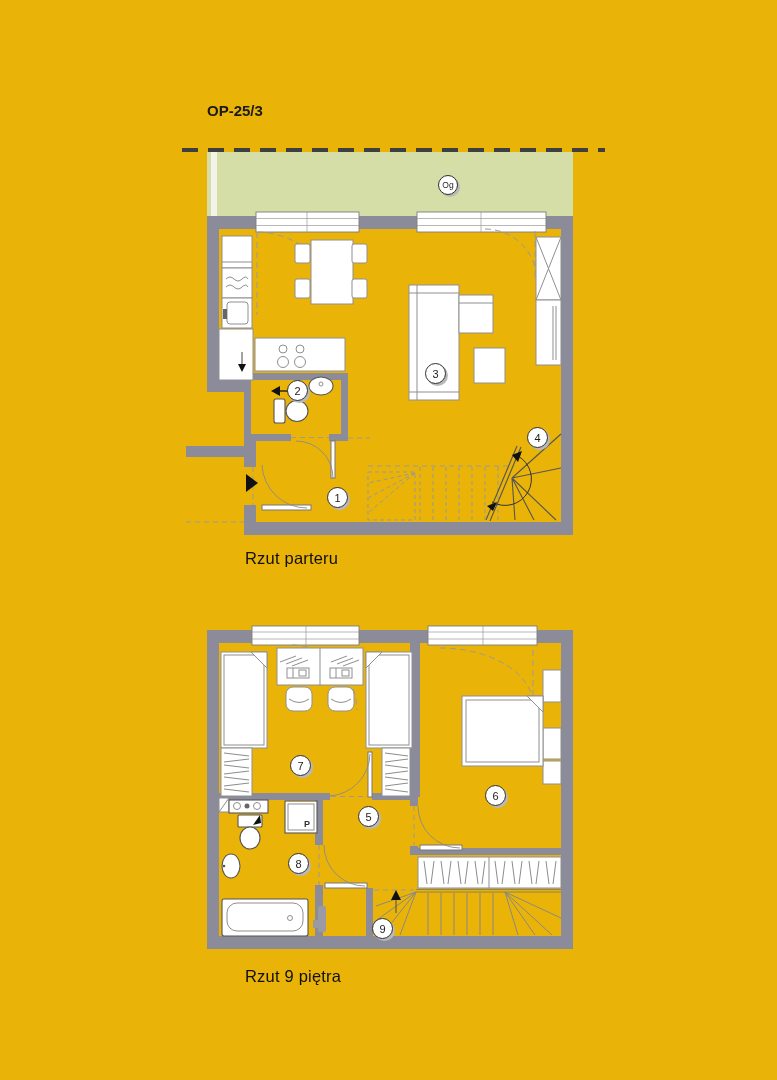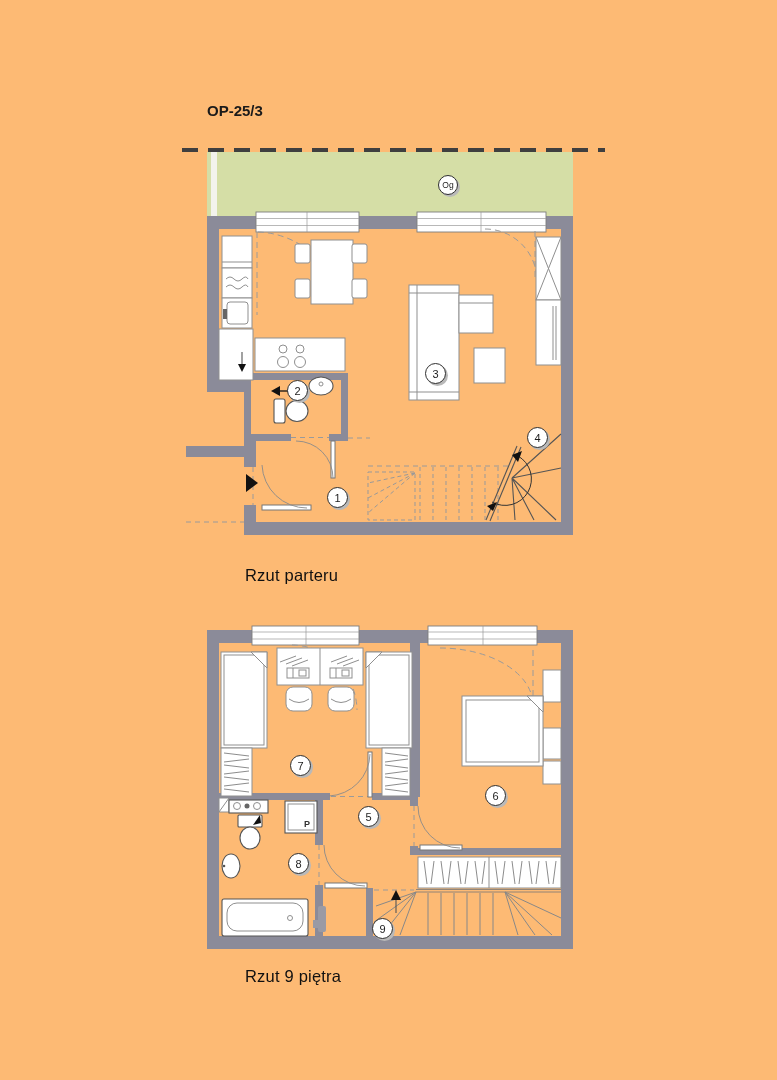--- a/index.html
+++ b/index.html
@@ -1,16 +1,16 @@
 <!DOCTYPE html>
 <html style="--wall: #8b8b99; --garden: #d5dea6; --boundary: #3f3f3f;"><head>
 <meta charset="utf-8">
 <style>
   html,body{margin:0;padding:0;background:#fff;}
-  .canvas{position:relative;width:777px;height:1080px;background:#fdba74;overflow:hidden;
+  .canvas{position:relative;width:777px;height:1080px;background:#eab308;overflow:hidden;
           font-family:"Liberation Sans", sans-serif;}
   .plansvg{position:absolute;left:0;top:0;}
   .wall{fill:var(--wall,#8b8b99);}
   .garden{fill:var(--garden,#d5dea6);}
   .gpath{fill:#f3f3ec;}
   .win{fill:#ffffff;stroke:#7d7d7d;stroke-width:0.9;}
   .winl{stroke:#9a9a9a;stroke-width:0.7;}
   .s-fill{stroke:#8f8f8f;fill:#ffffff;stroke-width:1;}
   .s-light{stroke:#8f8f8f;fill:none;stroke-width:1;}
   .fix{stroke:#555555;fill:#ffffff;stroke-width:1.1;}
@@ -287,15 +287,15 @@
   <div class="marker" style="left:527px;top:427px;">4</div>
 
   <div class="marker" style="left:358px;top:806px;">5</div>
   <div class="marker" style="left:485px;top:785px;">6</div>
   <div class="marker" style="left:290px;top:755px;">7</div>
   <div class="marker" style="left:288px;top:853px;">8</div>
   <div class="marker" style="left:372px;top:918px;">9</div>
 
   <div class="plabel" style="left:304px;top:819px;">P</div>
 
-  <div class="caption" style="left:245px;top:549px;margin-top:17px;">Rzut parteru</div>
+  <div class="caption" style="left:245px;top:549px;">Rzut parteru</div>
   <div class="caption" style="left:245px;top:967px;">Rzut 9 piętra</div>
 </div>
 
 </body></html>

